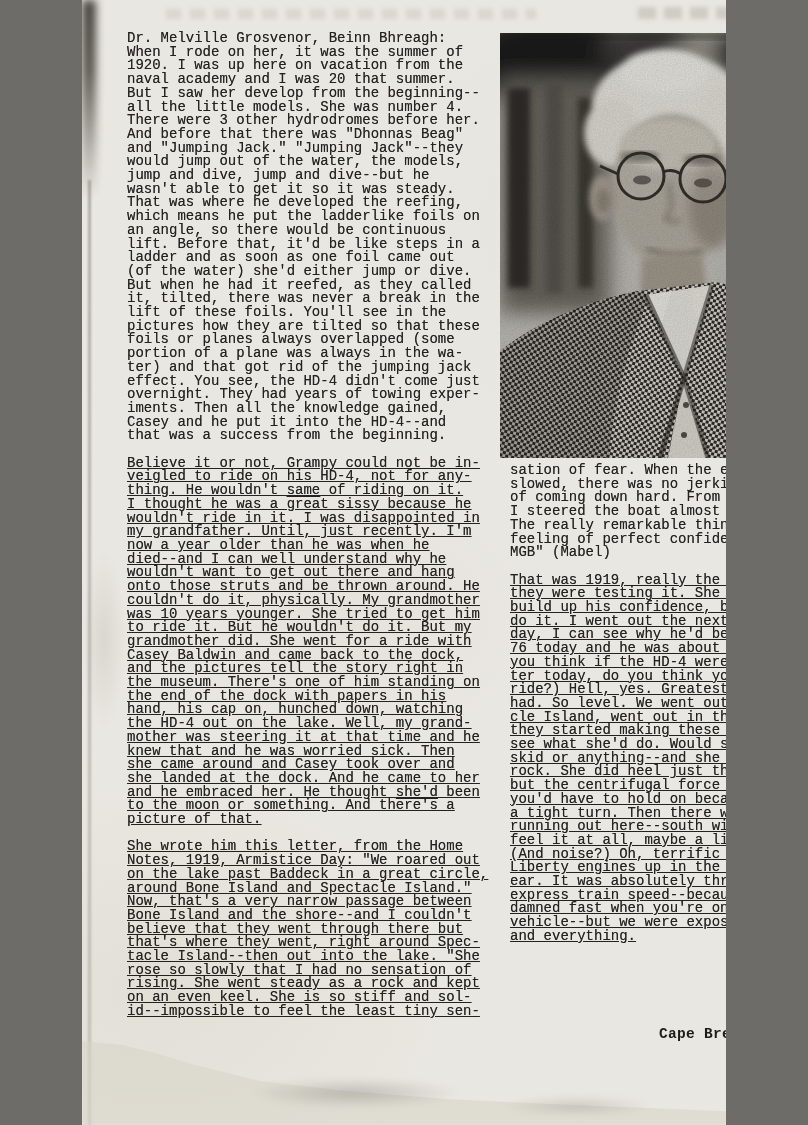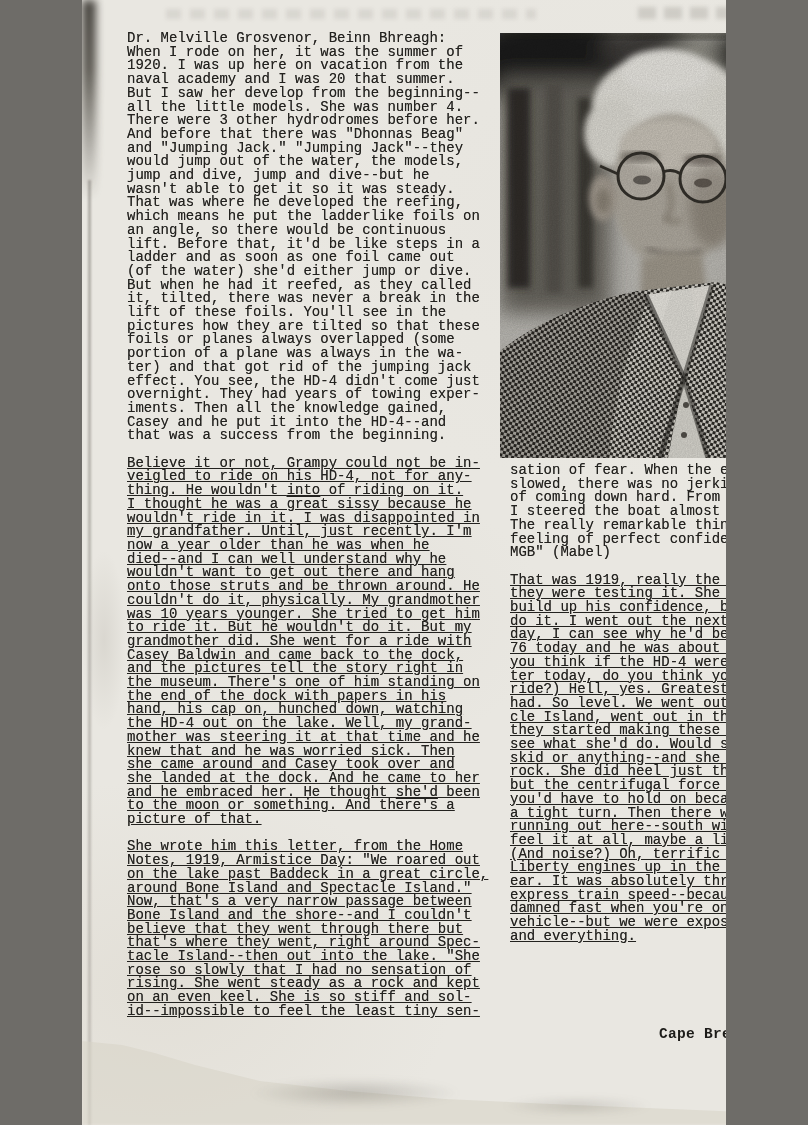--- a/index.html
+++ b/index.html
@@ -190,21 +190,21 @@
 foils or planes always overlapped (some
 portion of a plane was always in the wa-
 ter) and that got rid of the jumping jack
 effect. You see, the HD-4 didn't come just
 overnight. They had years of towing exper-
 iments. Then all the knowledge gained,
 Casey and he put it into the HD-4--and
 that was a success from the beginning.</span></div>
       <div class="para"><span>Believe it or not, Grampy could not be in-
 veigled to ride on his HD-4, not for any-
-thing. He wouldn't </span><span class="u">into</span><span> of riding on it.
+thing. He wouldn't </span><span class="u">same</span><span> of riding on it.
 I thought he was a great sissy because he
 wouldn't ride in it. I was disappointed in
 my grandfather. Until, just recently. I'm
 now a year older than he was when he
 died--and I can well understand why he
 wouldn't want to get out there and hang
 onto those struts and be thrown around. He
 couldn't do it, physically. My grandmother
 was 10 years younger. She tried to get him
 to ride it. But he wouldn't do it. But my

